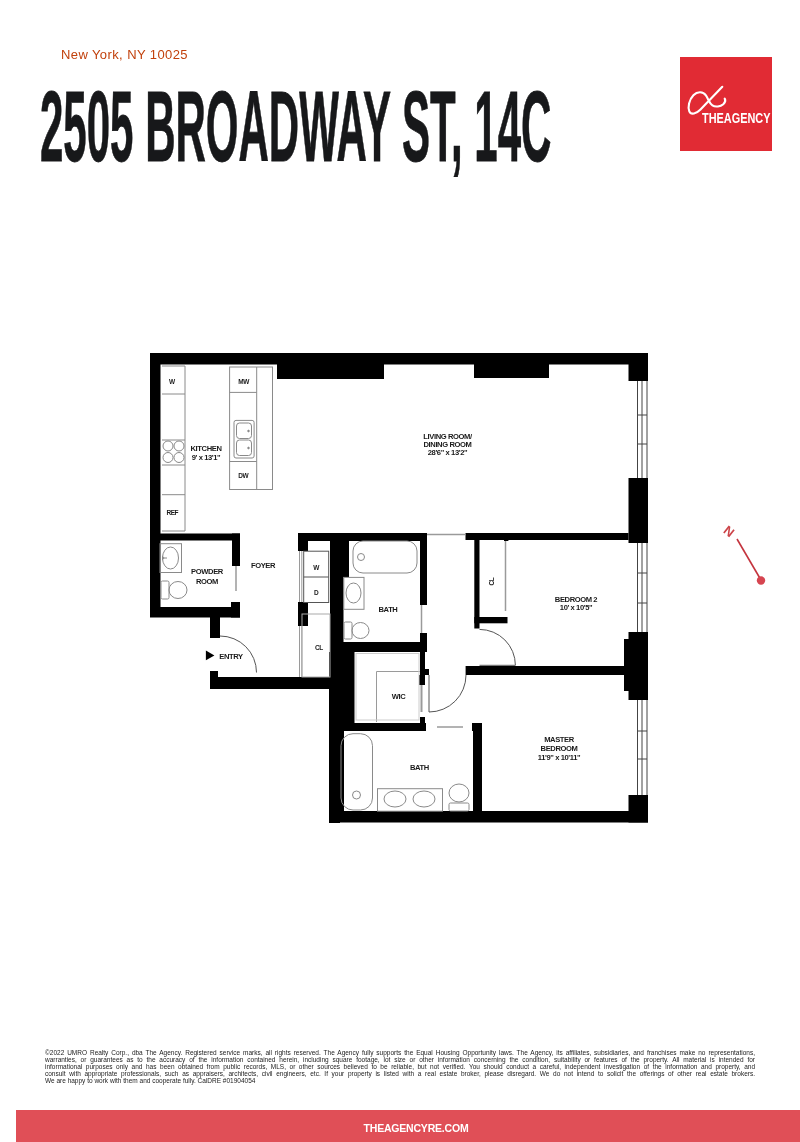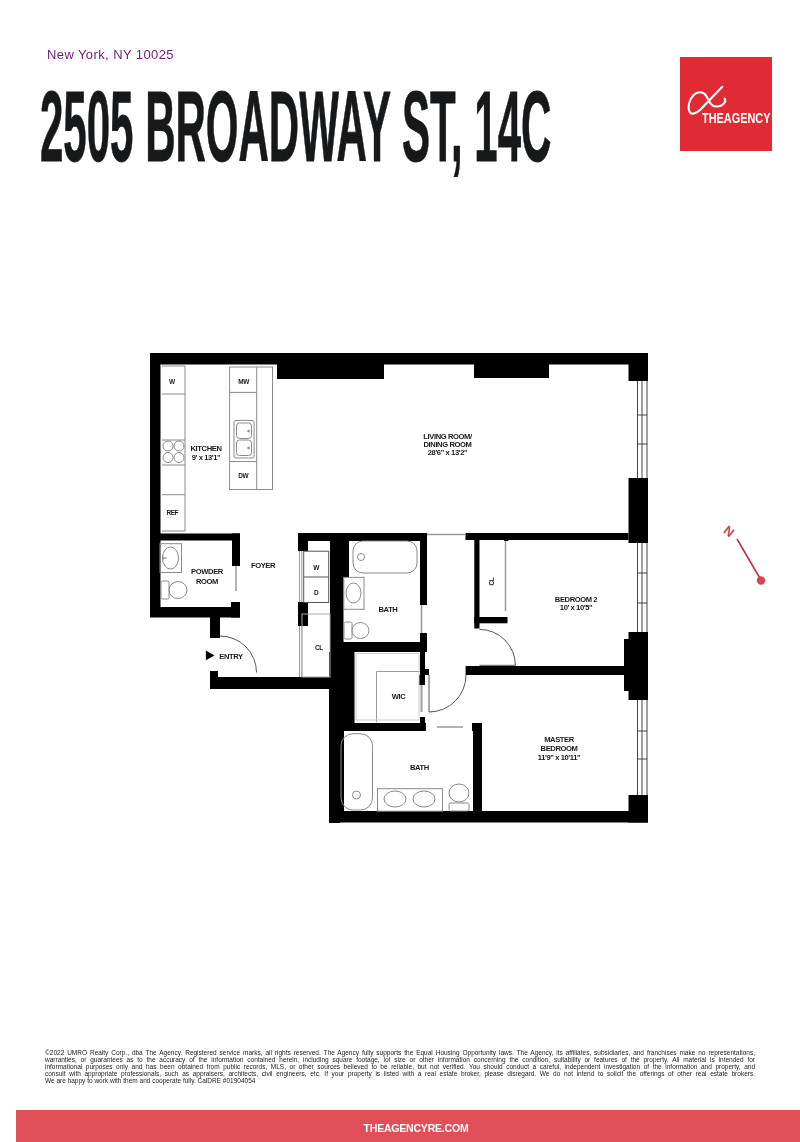--- a/index.html
+++ b/index.html
@@ -1,17 +1,17 @@
 <!DOCTYPE html>
 <html><head>
 <meta charset="utf-8">
 <style>
 html,body{margin:0;padding:0}
 body{width:800px;height:1142px;background:#fff;font-family:"Liberation Sans",sans-serif;position:relative;overflow:hidden}
-.city{position:absolute;left:47px;top:47px;font-size:13px;color:#701a75;letter-spacing:.4px}
+.city{position:absolute;left:61px;top:47px;font-size:13px;color:#c2410c;letter-spacing:.4px}
 .title{position:absolute;left:40px;top:69px;font-size:101px;font-weight:bold;color:#17181a;white-space:nowrap;transform-origin:0 0;transform:scaleX(0.416);-webkit-text-stroke:0.8px #17181a}
 .legal{position:absolute;left:45px;top:1048.5px;width:710px;font-size:6.5px;line-height:7.2px;color:#222}
 .legal .jl{text-align:justify;text-align-last:justify}
 .footer{position:absolute;left:16px;top:1110px;width:800px;height:32px;background:#e04f57;color:#fff;font-size:10.5px;font-weight:bold;letter-spacing:-0.2px;text-align:center;line-height:37px;word-spacing:0px}
 svg{position:absolute;left:0;top:0}
 </style>
 </head>
 <body>
 
 <div class="city">New York, NY 10025</div>

